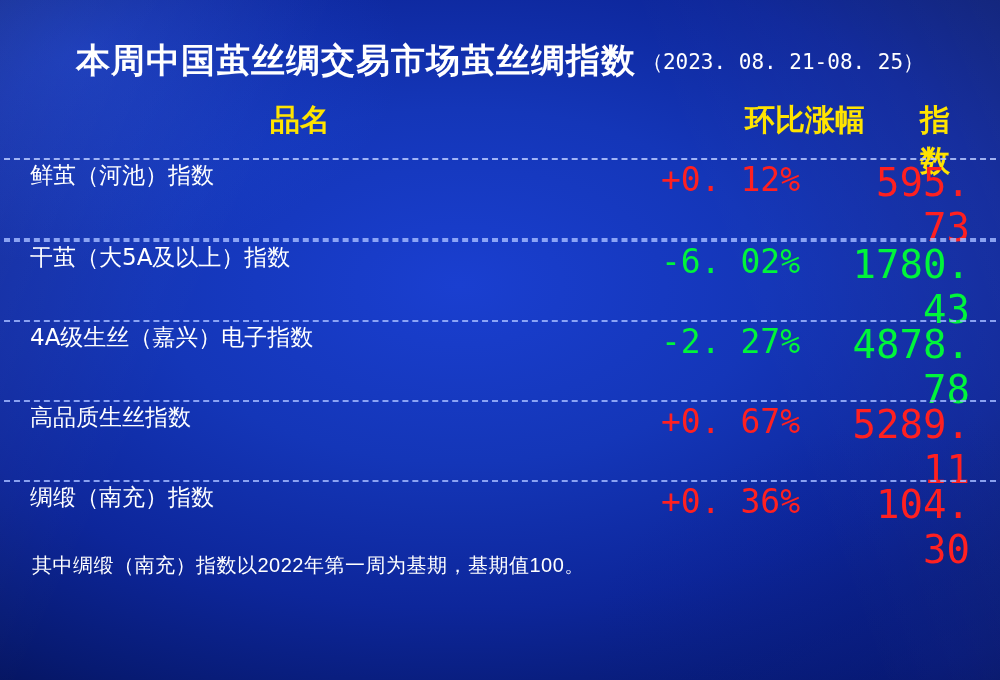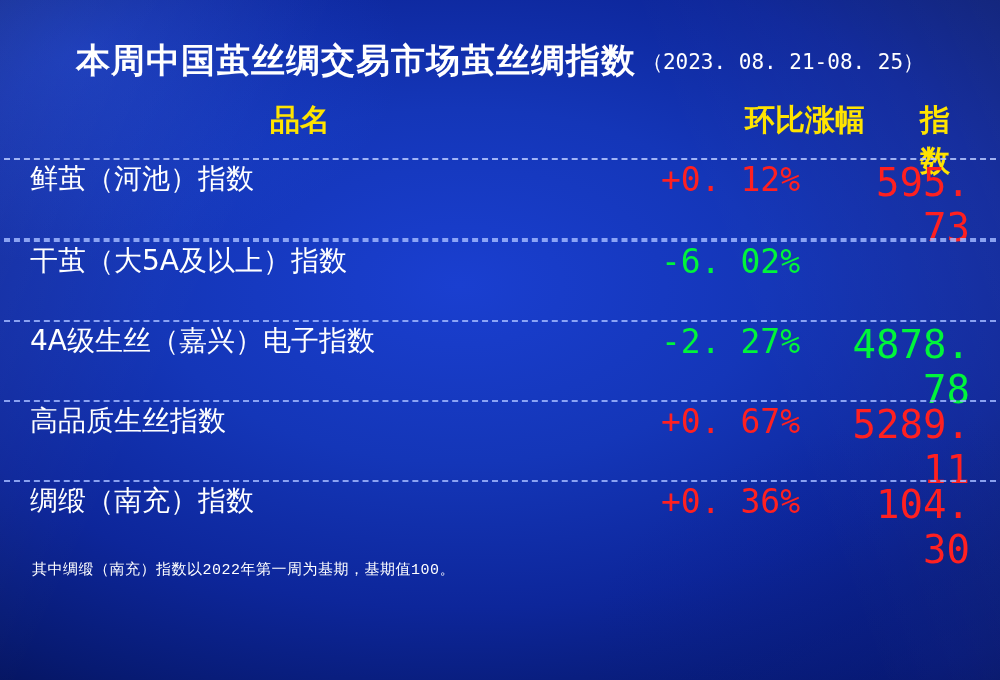--- a/index.html
+++ b/index.html
@@ -104,21 +104,21 @@
     font-size: 30px;
     font-weight: bold;
   }
   .header .col-name { text-align: center; padding-right: 120px; }
   .header .col-change { text-align: center; padding-right: 0; }
   .header .col-index { text-align: center; padding-right: 34px; }
 
   .cell-name {
     color: #ffffff;
     font-family: "DejaVu Sans", "Liberation Sans", sans-serif;
-    font-size: 28px;
+    font-size: 23px;
     white-space: nowrap;
   }
   .cell-change {
     font-family: "DejaVu Sans Mono", "Liberation Mono", monospace;
     font-size: 33px;
     letter-spacing: 0px;
   }
   .cell-index {
     font-family: "DejaVu Sans Mono", "Liberation Mono", monospace;
     font-size: 39px;
@@ -135,22 +135,22 @@
   .divider.solid-top {
     border-top: 2px dashed #b9c9ff;
   }
 
   
   .footnote {
     position: absolute;
     left: 32px;
     bottom: 18px;
     color: #ffffff;
-    font-family: Liberation Mono, monospace;
-    font-size: 15px;
+    font-family: Liberation Sans, sans-serif;
+    font-size: 20px;
     letter-spacing: 0.5px;
   }
 </style>
 </head>
 <body>
 
 <div id="page">
   <div id="content">
 
     <div class="title-row">
@@ -174,20 +174,21 @@
       </div>
 
       <div class="divider"></div>
 
 
       <div class="divider"></div>
 
       <div class="row">
         <div class="col-name"><span class="cell-name">干茧（大5A及以上）指数</span></div>
         <div class="col-change"><span class="cell-change down">-6. 02%</span></div>
+        <div class="col-index"><span class="cell-index down">1780. 43</span></div>
       </div>
 
       <div class="divider"></div>
 
       <div class="row">
         <div class="col-name"><span class="cell-name">4A级生丝（嘉兴）电子指数</span></div>
         <div class="col-change"><span class="cell-change down">-2. 27%</span></div>
         <div class="col-index"><span class="cell-index down">4878. 78</span></div>
       </div>
 

